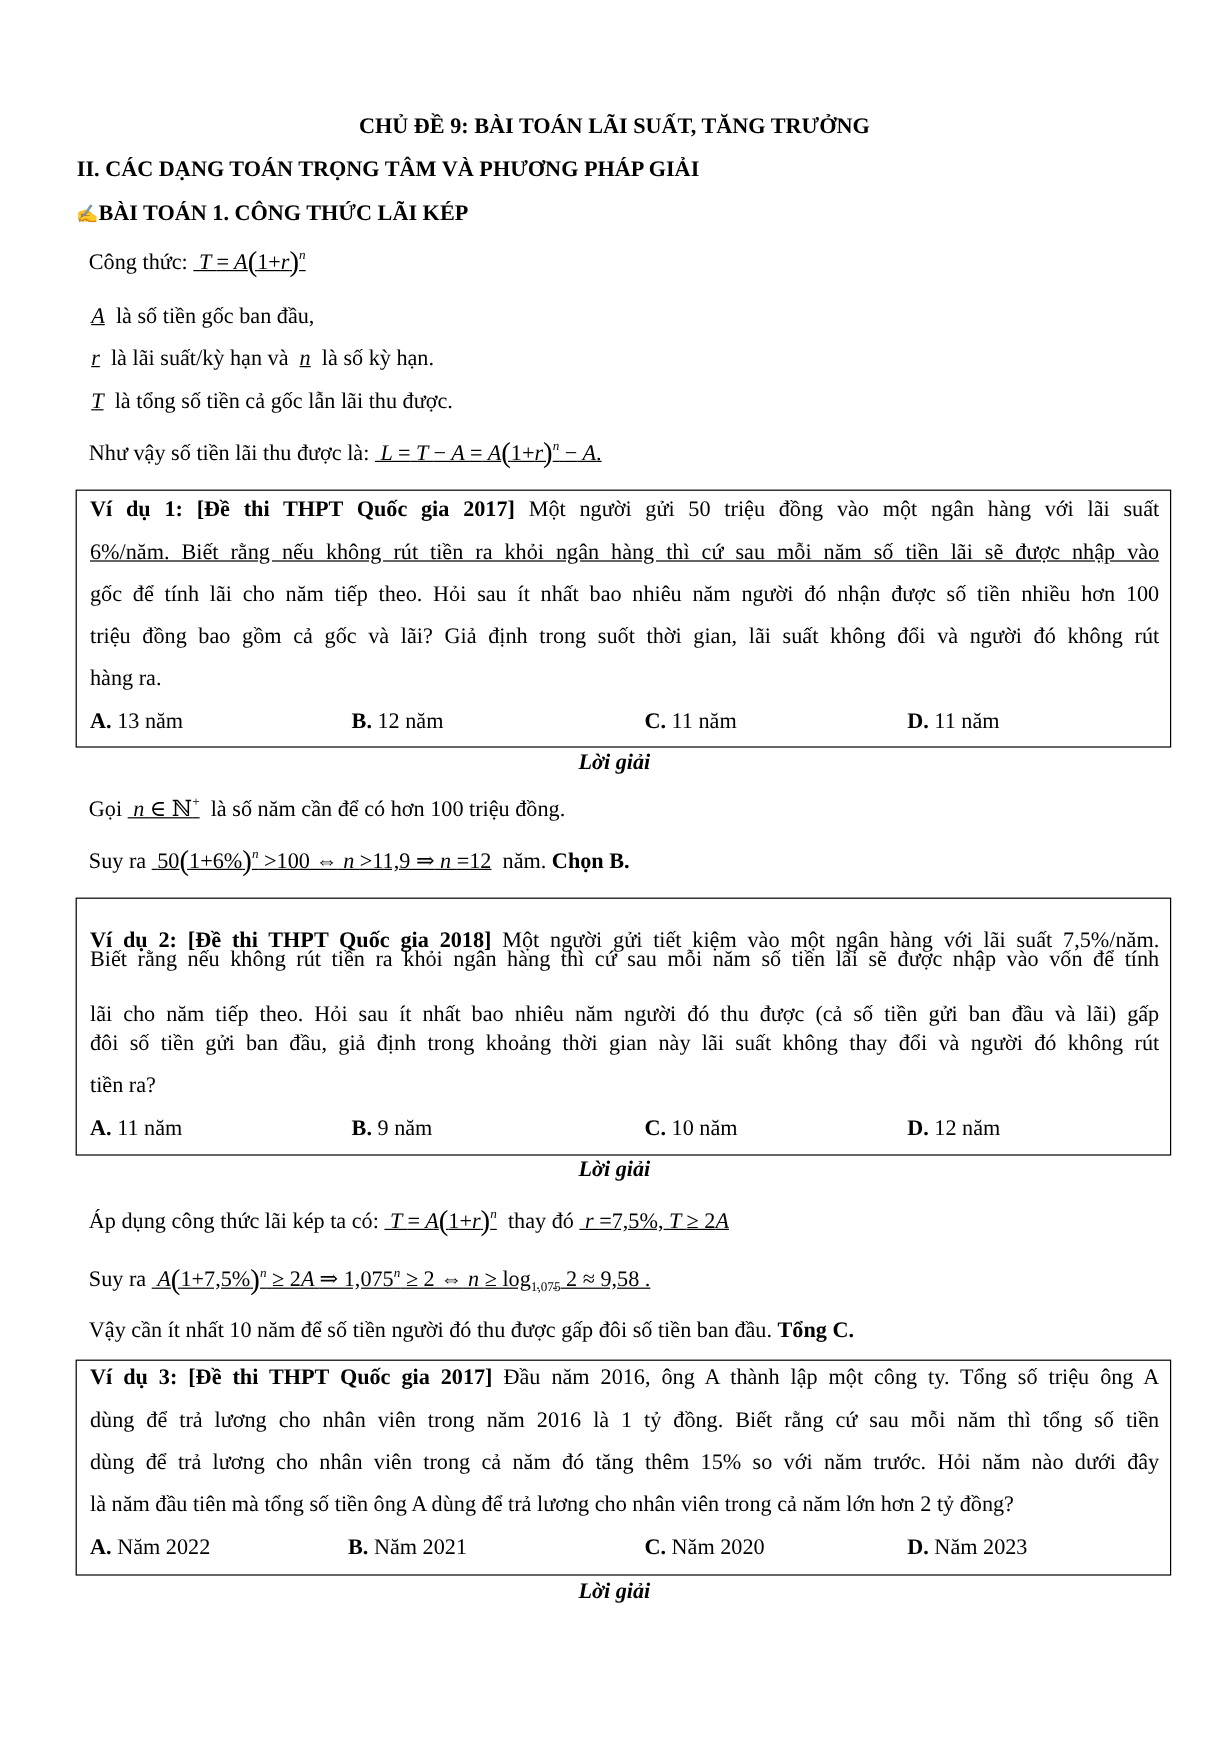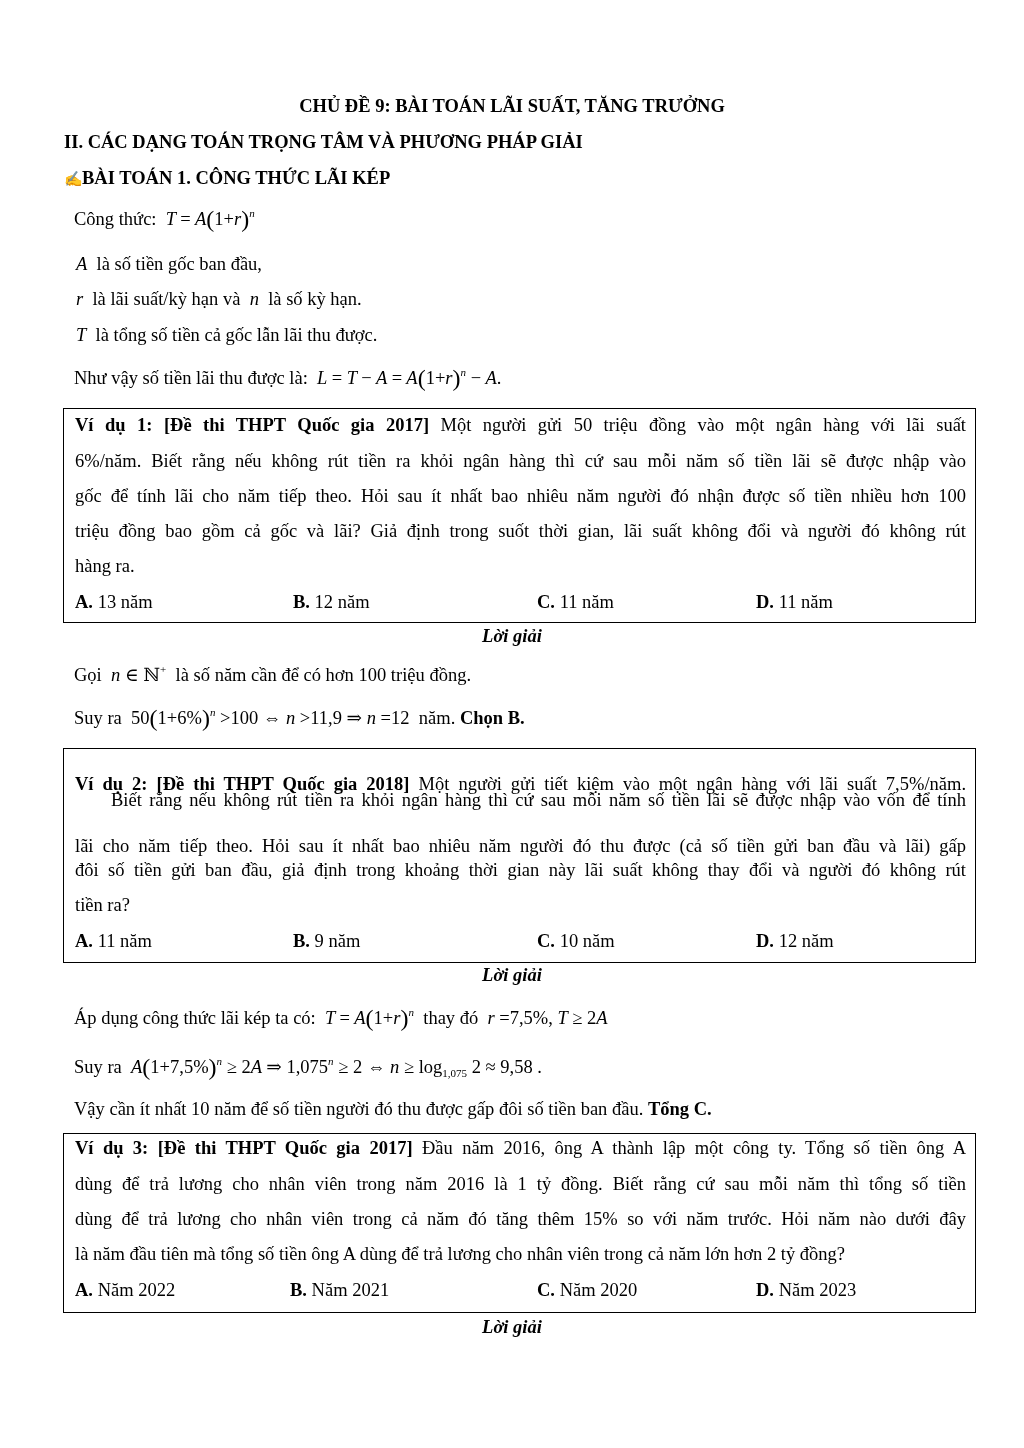--- a/index.html
+++ b/index.html
@@ -6,21 +6,21 @@
   body {
     width: 1024px; height: 1448px; position: relative; overflow: hidden;
     font-family: "Liberation Serif", "DejaVu Serif", serif;
     color: #000; font-size: 18.5px;
   }
   .page { position: absolute; left: 0; top: 0; width: 1024px; height: 1448px; }
   .line { position: absolute; white-space: nowrap; line-height: 22px; }
   .center { left: 0; width: 1024px; text-align: center; }
   .b { font-weight: bold; }
   .i { font-style: italic; }
-  .math { font-family: "Liberation Serif", "DejaVu Serif", serif; font-style: italic; }
+  .math { font-family: "Liberation Serif", "DejaVu Serif", serif; font-style: italic; text-decoration: underline; }
   .up { font-style: normal; }
   sup { font-size: 11px; vertical-align: 8px; line-height: 0; }
   sub { font-size: 11px; vertical-align: -4px; line-height: 0; }
   .paren { font-size: 24px; line-height: 0; vertical-align: -2px; font-style: normal; }
   .box {
     position: absolute; left: 63px; width: 913px;
     border: 1px solid #000; box-sizing: border-box;
   }
   .box .row { position: absolute; left: 11px; right: 9px; line-height: 22px; white-space: nowrap; }
   .box .just { text-align: justify; text-align-last: justify; white-space: normal; height: 22px; overflow: hidden; }
@@ -53,21 +53,21 @@
   </div>
   <div class="line" style="left:74px; top:367px;">
     <span>Như vậy số tiền lãi thu được là:</span>
     <span class="math">&nbsp;L <span class="up">=</span> T <span class="up">−</span> A <span class="up">=</span> A<span class="paren">(</span><span class="up">1+</span>r<span class="paren">)</span><sup>n</sup> <span class="up">−</span> A<span class="up">.</span></span>
   </div>
 
   <div class="box" style="top:408px; height:215px;">
     <div class="row just" style="top:5px;">
       <span class="b">Ví dụ 1:</span> <span class="b">[Đề thi THPT Quốc gia 2017]</span> <span>Một người gửi 50 triệu đồng vào một ngân hàng với lãi suất</span>
     </div>
-    <div class="row just" style="top:41px;">6%/năm. Biết rằng nếu không rút tiền ra khỏi ngân hàng thì cứ sau mỗi năm số tiền lãi sẽ được nhập vào</div>
+    <div class="row just" style="top:41px;text-decoration:underline;">6%/năm. Biết rằng nếu không rút tiền ra khỏi ngân hàng thì cứ sau mỗi năm số tiền lãi sẽ được nhập vào</div>
     <div class="row just" style="top:76px;">gốc để tính lãi cho năm tiếp theo. Hỏi sau ít nhất bao nhiêu năm người đó nhận được số tiền nhiều hơn 100</div>
     <div class="row just" style="top:111px;">triệu đồng bao gồm cả gốc và lãi? Giả định trong suốt thời gian, lãi suất không đổi và người đó không rút</div>
     <div class="row" style="top:146px;">hàng ra.</div>
     <div class="opt" style="left:11px; top:182px;"><span class="b">A.</span> <span>13 năm</span></div>
     <div class="opt" style="left:229px; top:182px;"><span class="b">B.</span> <span>12 năm</span></div>
     <div class="opt" style="left:473px; top:182px;"><span class="b">C.</span> <span>11 năm</span></div>
     <div class="opt" style="left:692px; top:182px;"><span class="b">D.</span> <span>11 năm</span></div>
   </div>
 
   <div class="line center b i" style="top:625px;">Lời giải</div>
@@ -80,21 +80,21 @@
     <span>Suy ra</span>
     <span class="math">&nbsp;<span class="up">50</span><span class="paren">(</span><span class="up">1+6%</span><span class="paren">)</span><sup>n</sup> <span class="up">&gt;100 ⇔</span> n <span class="up">&gt;11,9 ⇒</span> n <span class="up">=12</span></span>&nbsp;
     <span>năm.</span>
     <span class="b">Chọn B.</span>
   </div>
 
   <div class="box" style="top:748px; height:215px;">
     <div class="row just" style="top:4px;margin-top:20px;">
       <span class="b">Ví dụ 2:</span> <span class="b">[Đề thi THPT Quốc gia 2018]</span> <span>Một người gửi tiết kiệm vào một ngân hàng với lãi suất 7,5%/năm.</span>
     </div>
-    <div class="row just" style="top:40px;margin-left:36px;">Biết rằng nếu không rút tiền ra khỏi ngân hàng thì cứ sau mỗi năm số tiền lãi sẽ được nhập vào vốn để tính</div>
+    <div class="row just" style="top:40px;">Biết rằng nếu không rút tiền ra khỏi ngân hàng thì cứ sau mỗi năm số tiền lãi sẽ được nhập vào vốn để tính</div>
     <div class="row just" style="top:86px;">lãi cho năm tiếp theo. Hỏi sau ít nhất bao nhiêu năm người đó thu được (cả số tiền gửi ban đầu và lãi) gấp</div>
     <div class="row just" style="top:110px;">đôi số tiền gửi ban đầu, giả định trong khoảng thời gian này lãi suất không thay đổi và người đó không rút</div>
     <div class="row" style="top:145px;">tiền ra?</div>
     <div class="opt" style="left:11px; top:181px;"><span class="b">A.</span> <span>11 năm</span></div>
     <div class="opt" style="left:229px; top:181px;"><span class="b">B.</span> <span>9 năm</span></div>
     <div class="opt" style="left:473px; top:181px;"><span class="b">C.</span> <span>10 năm</span></div>
     <div class="opt" style="left:692px; top:181px;"><span class="b">D.</span> <span>12 năm</span></div>
   </div>
 
   <div class="line center b i" style="top:964px;">Lời giải</div>
@@ -108,21 +108,21 @@
     <span>Suy ra</span>
     <span class="math">&nbsp;A<span class="paren">(</span><span class="up">1+7,5%</span><span class="paren">)</span><sup>n</sup> <span class="up">≥ 2</span>A <span class="up">⇒ 1,075</span><sup>n</sup> <span class="up">≥ 2 ⇔</span> n <span class="up">≥ log<sub>1,075</sub> 2 ≈ 9,58 .</span></span>
   </div>
   <div class="line" style="left:74px; top:1098px;">
     <span>Vậy cần ít nhất 10 năm để số tiền người đó thu được gấp đôi số tiền ban đầu.</span>
     <span class="b">Tổng C.</span>
   </div>
 
   <div class="box" style="top:1133px; height:180px;">
     <div class="row just" style="top:3px;">
-      <span class="b">Ví dụ 3:</span> <span class="b">[Đề thi THPT Quốc gia 2017]</span> <span>Đầu năm 2016, ông A thành lập một công ty. Tổng số tiền ông A</span>
+      <span class="b">Ví dụ 3:</span> <span class="b">[Đề thi THPT Quốc gia 2017]</span> <span>Đầu năm 2016, ông A thành lập một công ty. Tổng số triệu ông A</span>
     </div>
     <div class="row just" style="top:39px;">dùng để trả lương cho nhân viên trong năm 2016 là 1 tỷ đồng. Biết rằng cứ sau mỗi năm thì tổng số tiền</div>
     <div class="row just" style="top:74px;">dùng để trả lương cho nhân viên trong cả năm đó tăng thêm 15% so với năm trước. Hỏi năm nào dưới đây</div>
     <div class="row" style="top:109px;">là năm đầu tiên mà tổng số tiền ông A dùng để trả lương cho nhân viên trong cả năm lớn hơn 2 tỷ đồng?</div>
     <div class="opt" style="left:11px; top:145px;"><span class="b">A.</span> <span>Năm 2022</span></div>
     <div class="opt" style="left:226px; top:145px;"><span class="b">B.</span> <span>Năm 2021</span></div>
     <div class="opt" style="left:473px; top:145px;"><span class="b">C.</span> <span>Năm 2020</span></div>
     <div class="opt" style="left:692px; top:145px;"><span class="b">D.</span> <span>Năm 2023</span></div>
   </div>
 

